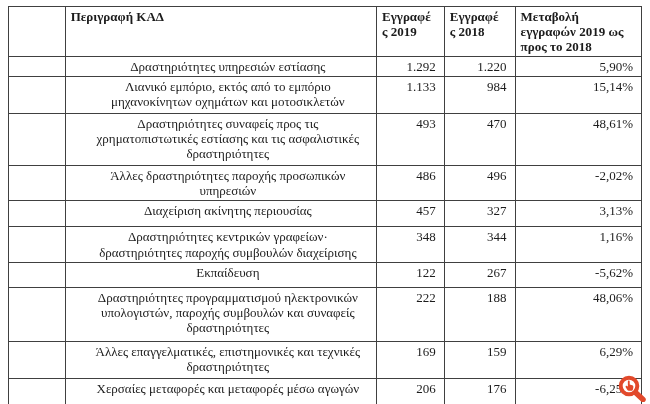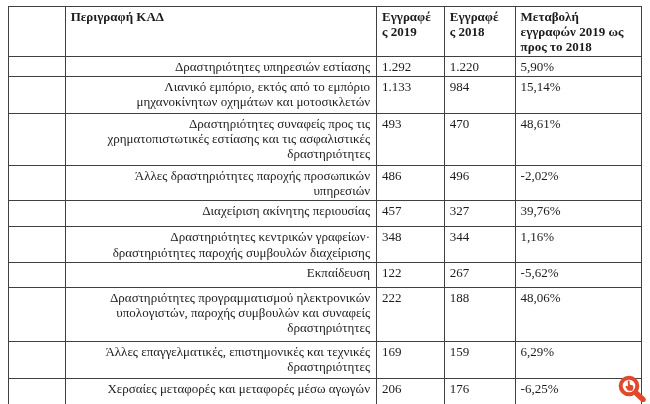--- a/index.html
+++ b/index.html
@@ -33,24 +33,25 @@
     line-height: 1.16;
     padding: 2px 6px 2px 5px;
     overflow: hidden;
   }
   table.kad th {
     font-weight: bold;
     text-align: left;
     white-space: pre-line;
   }
   table.kad td.desc {
-    text-align: right;
+    text-align: center;
     padding-left: 20px;
   }
   table.kad td.num {
+    text-align: right;
     padding-right: 8px;
   }
   
   thead tr           { height: 47px; }
   tbody tr:nth-child(1)  { height: 20px; }
   tbody tr:nth-child(2)  { height: 37px; }
   tbody tr:nth-child(3)  { height: 52px; }
   tbody tr:nth-child(4)  { height: 30px; }
   tbody tr:nth-child(5)  { height: 26px; }
   tbody tr:nth-child(6)  { height: 35px; }
@@ -123,21 +124,21 @@
         <td class="desc">Άλλες δραστηριότητες παροχής προσωπικών υπηρεσιών</td>
         <td class="num">486</td>
         <td class="num">496</td>
         <td class="num">-2,02%</td>
       </tr>
       <tr>
         <td></td>
         <td class="desc">Διαχείριση ακίνητης περιουσίας</td>
         <td class="num">457</td>
         <td class="num">327</td>
-        <td class="num">39,76%</td>
+        <td class="num">3,13%</td>
       </tr>
       <tr>
         <td></td>
         <td class="desc">Δραστηριότητες κεντρικών γραφείων· δραστηριότητες παροχής συμβουλών διαχείρισης</td>
         <td class="num">348</td>
         <td class="num">344</td>
         <td class="num">1,16%</td>
       </tr>
       <tr>
         <td></td>

